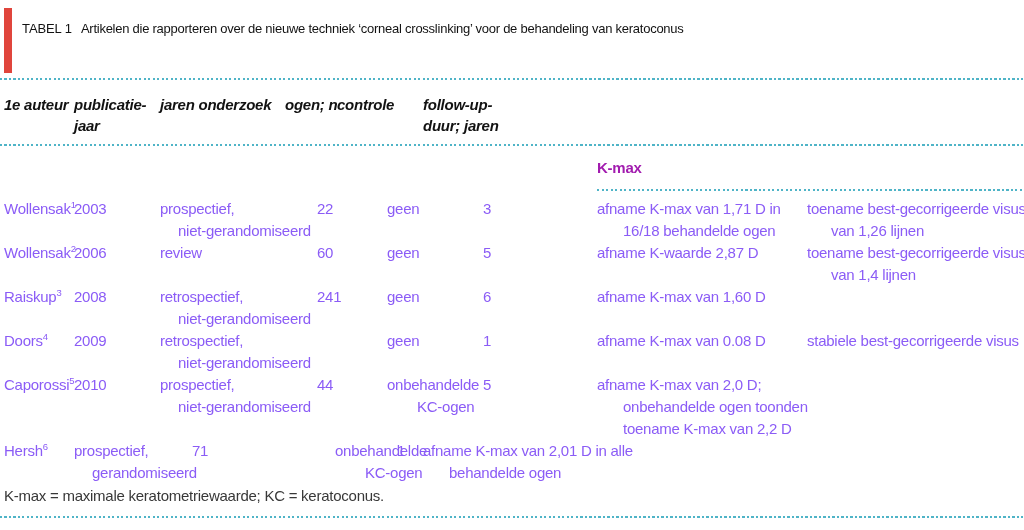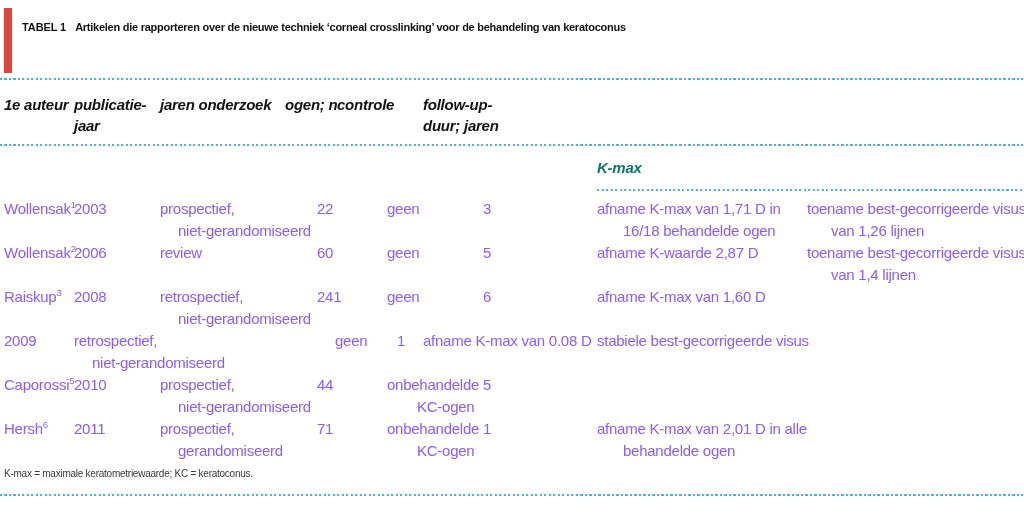--- a/index.html
+++ b/index.html
@@ -13,21 +13,21 @@
   .page { position: relative; width: 1024px; height: 530px; }
 
   
   .titlebar { position: relative; height: 78px; }
   .accent-bar {
     position: absolute; left: 4px; top: 8px;
     width: 8px; height: 65px; background: #e0453c;
   }
   .title {
     position: absolute; left: 22px; top: 21px;
-    font-size: 11px; font-weight: bold; color: #121212;
+    font-size: 13px; font-weight: normal; color: #121212;
     white-space: pre;
   }
   .title .t-label { margin-right: 9px; letter-spacing: -0.1px; }
 
   
   .dots {
     height: 2px;
     background-image: repeating-linear-gradient(90deg, #4fb4c7 0 2px, transparent 2px 4.5px);
   }
   .dots.partial { margin-left: 597px; }
@@ -38,38 +38,38 @@
     grid-template-columns: 70px 86px 125px 52px 86px 174px 210px 213px;
     padding-left: 4px;
   }
   .cell { font-size: 15px; line-height: 22px; white-space: pre; }
 
   .header-row { padding-top: 14px; padding-bottom: 8px; font-style: italic; }
   .header-row .cell { font-weight: bold; color: #121212; line-height: 21px; }
   .hdr-summary { grid-column: 7 / span 2; }
 
   .subheader-row { padding-top: 11px; padding-bottom: 10px; }
-  .subheader-row .cell { font-weight: bold; color: #0f766e; font-style: italic; }
+  .subheader-row .cell { font-weight: bold; color: #a21caf; }
 
   .datarows { padding-top: 7px; }
   .data-row .cell { color: #8b5cf6; }
 
   
   .cell-type   { padding-left: 18px; text-indent: -18px; }
   .cell-eyes   { padding-left: 32px; }
   .cell-control{ padding-left: 80px; text-indent: -30px; }
   .cell-follow { padding-left: 60px; }
   .cell-kmax   { padding-left: 26px; text-indent: -26px; }
   .cell-visus  { padding-left: 24px; text-indent: -24px; }
 
   sup { font-size: 9.5px; line-height: 0; vertical-align: super; letter-spacing: 0; }
 
   .footnote {
     padding-left: 4px; margin-top: 1px;
-    font-size: 10px; line-height: 22px; color: #383838; white-space: pre;
+    font-size: 15px; line-height: 22px; color: #383838; white-space: pre;
   }
   .rule-bottom { margin-top: 9px; }
 </style>
 </head>
 <body>
 
 <div class="page">
 
   <div class="titlebar">
     <div class="accent-bar"></div>
@@ -131,45 +131,48 @@
       <div class="cell cell-type">retrospectief,
 niet-gerandomiseerd</div>
       <div class="cell cell-eyes">241</div>
       <div class="cell cell-control">geen</div>
       <div class="cell cell-follow">6</div>
       <div class="cell cell-kmax">afname K-max van 1,60 D</div>
       <div class="cell cell-visus"></div>
     </div>
 
     <div class="grid data-row">
+      <div class="cell"><span>Doors</span><sup>4</sup></div>
       <div class="cell">2009</div>
       <div class="cell cell-type">retrospectief,
 niet-gerandomiseerd</div>
       <div class="cell cell-eyes"></div>
       <div class="cell cell-control">geen</div>
       <div class="cell cell-follow">1</div>
       <div class="cell cell-kmax">afname K-max van 0.08 D</div>
       <div class="cell cell-visus">stabiele best-gecorrigeerde visus</div>
     </div>
 
     <div class="grid data-row">
       <div class="cell"><span>Caporossi</span><sup>5</sup></div>
       <div class="cell">2010</div>
       <div class="cell cell-type">prospectief,
 niet-gerandomiseerd</div>
       <div class="cell cell-eyes">44</div>
       <div class="cell cell-control">onbehandelde
 KC-ogen</div>
       <div class="cell cell-follow">5</div>
+      <div class="cell cell-kmax">afname K-max van 2,0 D;
+onbehandelde ogen toonden
+toename K-max van 2,2 D</div>
       <div class="cell cell-visus"></div>
     </div>
 
     <div class="grid data-row">
       <div class="cell"><span>Hersh</span><sup>6</sup></div>
-      <div class="cell">2011</div>
       <div class="cell cell-type">prospectief,
 gerandomiseerd</div>
       <div class="cell cell-eyes">71</div>
       <div class="cell cell-control">onbehandelde
 KC-ogen</div>
       <div class="cell cell-follow">1</div>
       <div class="cell cell-kmax">afname K-max van 2,01 D in alle
 behandelde ogen</div>
       <div class="cell cell-visus"></div>
     </div>

